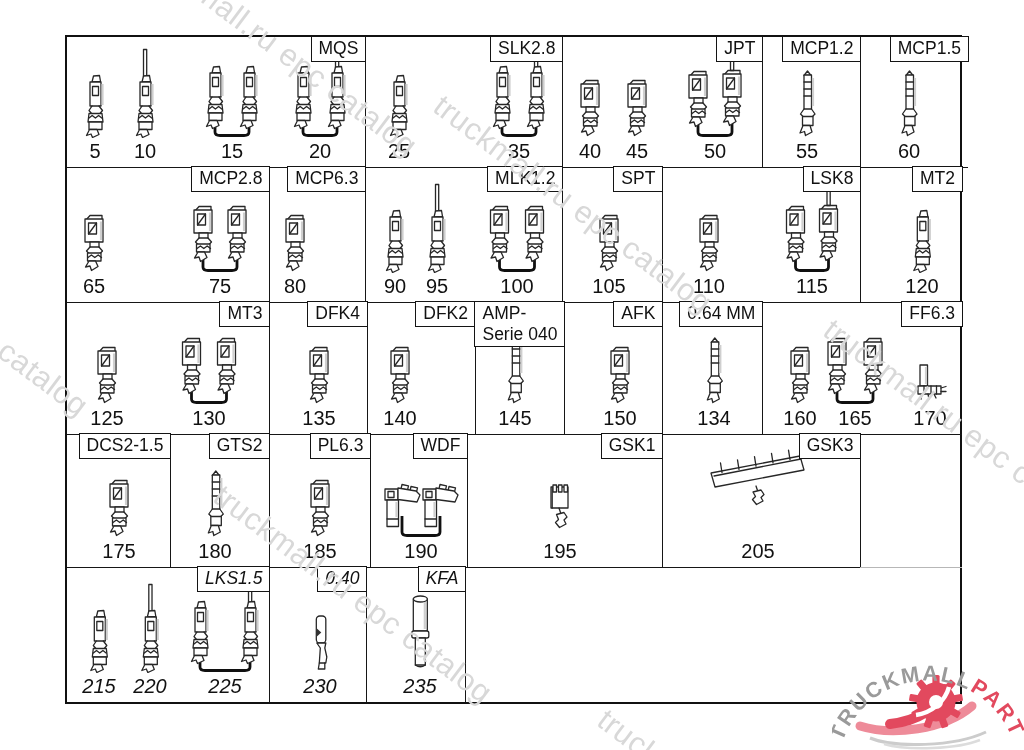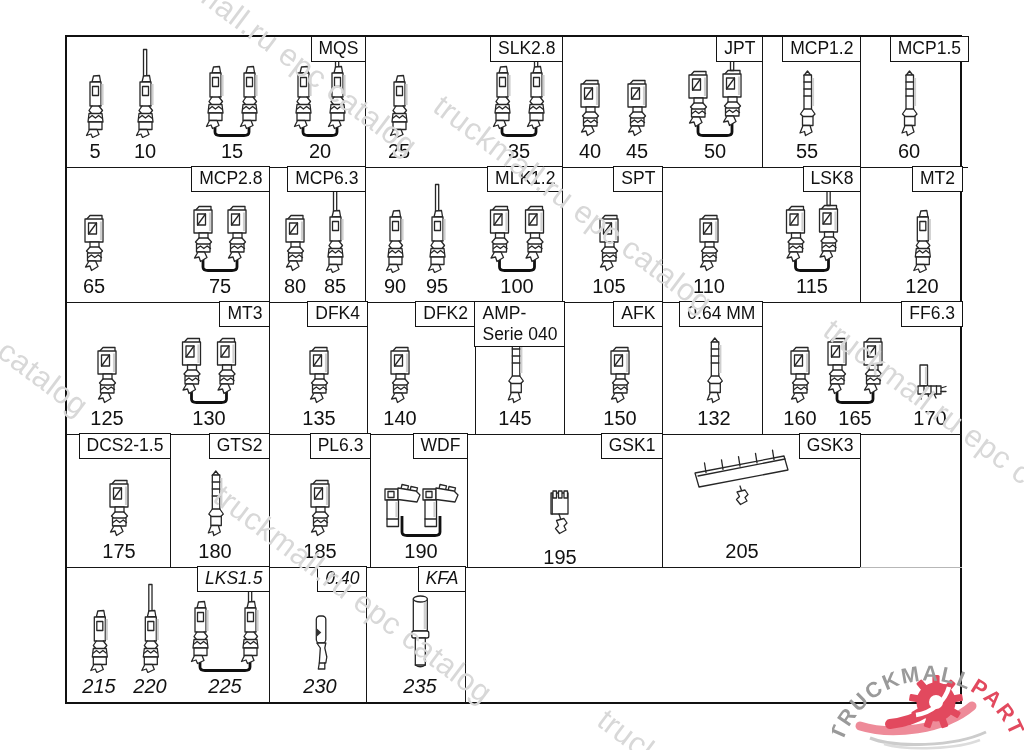--- a/index.html
+++ b/index.html
@@ -327,37 +327,20 @@
             <rect class="ln ln2" x="11.5" y="10" width="8" height="11"></rect>
             <path class="ln ln2" d="M11.5,21 L19.5,10"></path>
             <path class="ln" d="M13,29 H22 V34 H13 Z"></path>
             <path class="ln ln2" d="M13,34 L9.5,38 L12,40.5 M22,34 L25.5,38 L23,40.5"></path>
             <rect class="ln" x="10.5" y="40" width="13.5" height="8"></rect>
             <path class="ln ln2" d="M11,44.5 l3.4,-2.6 3.4,2.6 3.4,-2.6 3.3,2.6"></path>
             <path class="ln" d="M12,48 L8.5,54 L13,53 L14.5,57.5 L21,53.5 L18.5,48 Z"></path>
           </svg>
           <div class="num">80</div>
         </div>
-        <div class="item" style="left: 66px; bottom: 6px; transform: translateX(-50%);">
-          <svg width="30" height="90" viewBox="0 0 30 90">
-            <rect class="ln" x="13.5" y="1.5" width="3.2" height="27"></rect>
-            <g transform="translate(0,26)">
-              <path class="ln" d="M12,8 L13.5,2 L19.5,1.5 L20.5,7.5 Z"></path>
-              <rect class="ln" x="10" y="8" width="11" height="24"></rect>
-              <path class="sh" d="M22.5,10 V31"></path>
-              <rect class="ln ln2" x="12.5" y="12.5" width="6" height="9"></rect>
-              <path class="ln ln2" d="M12,32 L9,36.5 L11.5,39.5 M19,32 L22.5,36.5 L20,39.5"></path>
-              <path class="ln" d="M9,39.5 H22 L23,48 H8 Z"></path>
-              <path class="ln ln2" d="M9,44 l3.2,-2.6 3.2,2.6 3.2,-2.6 3.2,2.6"></path>
-              <rect class="ln" x="9" y="48" width="13" height="7.5"></rect>
-              <path class="ln" d="M9.5,55.5 L6.5,61.5 L11,60 L12.5,63.5 L19,60.5 L17,55.5 Z"></path>
-            </g>
-          </svg>
-          <div class="num">85</div>
-        </div>
       </div>
       <div class="cell" style="left: 298px; top: 130px; width: 198.4px; height: 136.4px;">
         <div class="series-label">MLK1.2</div>
         <div class="item" style="left: 30px; bottom: 6px; transform: translateX(-50%);">
           <svg width="30" height="64" viewBox="0 0 30 64">
             <path class="ln" d="M12,8 L13.5,2 L19.5,1.5 L20.5,7.5 Z"></path>
             <rect class="ln" x="10" y="8" width="11" height="24"></rect>
             <path class="sh" d="M22.5,10 V31"></path>
             <rect class="ln ln2" x="12.5" y="12.5" width="6" height="9"></rect>
             <path class="ln ln2" d="M12,32 L9,36.5 L11.5,39.5 M19,32 L22.5,36.5 L20,39.5"></path>
@@ -627,21 +610,21 @@
         <div class="item" style="left: 52px; bottom: 6px; transform: translateX(-50%);">
           <svg width="26" height="68" viewBox="0 0 26 68">
             <path class="ln" d="M10,5.5 L13.5,1 L17,5.5 Z"></path>
             <rect class="ln" x="10" y="5" width="7.5" height="34"></rect>
             <path class="sh" d="M19,8 V36"></path>
             <path class="ln ln2" d="M10,12 h7.5 M10,19 h7.5 M10,26 h7.5"></path>
             <path class="ln ln2" d="M10,39 L6.5,44 L9,46.5 M17.5,39 L21,44 L18.5,46.5"></path>
             <rect class="ln" x="8.5" y="46.5" width="10.5" height="9"></rect>
             <path class="ln" d="M9,55.5 L6,63 L10.5,61.5 L11.5,65.5 L18,62 L16,55.5 Z"></path>
           </svg>
-          <div class="num">132</div>
+          <div class="num">134</div>
         </div>
       </div>
       <div class="cell no-r" style="left: 695px; top: 265px; width: 200px; height: 133.4px;">
         <div class="series-label">FF6.3</div>
         <div class="item" style="left: 38px; bottom: 6px; transform: translateX(-50%);">
           <svg width="34" height="60" viewBox="0 0 34 60">
             <path class="ln ln2" d="M9,7 L13,2.5 H25 V6.5"></path>
             <rect class="ln" x="8" y="6" width="18" height="23"></rect>
             <path class="sh" d="M24,8.5 V27"></path>
             <rect class="ln ln2" x="11.5" y="10" width="8" height="11"></rect>
@@ -768,34 +751,34 @@
               <rect class="ln" x="5" y="19" width="11.5" height="19"></rect>
               <path class="sh" d="M14.5,21 V36"></path>
               <path class="ln ln2" d="M5,38 V45.5 H16.5 V38"></path>
             </g>
           </svg>
           <div class="num">190</div>
         </div>
       </div>
       <div class="cell" style="left: 400px; top: 397px; width: 196.4px; height: 134.4px;">
         <div class="series-label">GSK1</div>
-        <div class="item" style="left: 93px; bottom: 0; transform: translateX(-50%);">
+        <div class="item" style="left: 93px; bottom: 6px; transform: translateX(-50%);">
           <svg width="36" height="56" viewBox="0 0 36 56">
             <rect class="ln" x="9" y="5" width="17" height="21"></rect>
             <path class="ln" d="M11,3 h3.5 v7 h-3.5 z M16.5,3 h3.5 v7 h-3.5 z M22,3 h3.5 v7 h-3.5 z"></path>
             <path class="ln ln2" d="M10.2,6 V26" stroke-width="2.6"></path>
             <path class="ln ln2" d="M17,26 L19,32"></path>
             <path class="ln" d="M14.5,32.5 L22,30.5 L25,35 L22,38 L24,42 L17.5,45.5 L13.5,40.5 L16.5,37.5 Z"></path>
           </svg>
           <div class="num">195</div>
         </div>
       </div>
       <div class="cell" style="left: 595px; top: 397px; width: 199.4px; height: 134.4px;">
         <div class="series-label">GSK3</div>
-        <div class="item" style="left: 80px; bottom: 6px; transform: translateX(-50%); gap: 31px;">
+        <div class="item" style="left: 96px; bottom: 6px; transform: translateX(-50%); gap: 31px;">
           <svg width="104" height="58" viewBox="0 0 104 58">
             <path class="ln" d="M5,24 L94,7 L98,21 L9,38 Z"></path>
             <path class="ln ln2" d="M8,27 L95,10"></path>
             <path class="ln ln2" stroke-width="2.4" d="M16,23.5 L14.5,14 M33,20.3 L31.5,10.8 M50,17.1 L48.5,7.6 M67,13.9 L65.5,4.4 M84,10.7 L82.5,1.2"></path>
             <path class="ln ln2" d="M50,37 L52,43"></path>
             <path class="ln" d="M47,43 L55,41 L58,45.5 L55,48.5 L57,52 L50.5,55.5 L46.5,50.5 L49.5,47.5 Z"></path>
           </svg>
           <div class="num">205</div>
         </div>
       </div>

